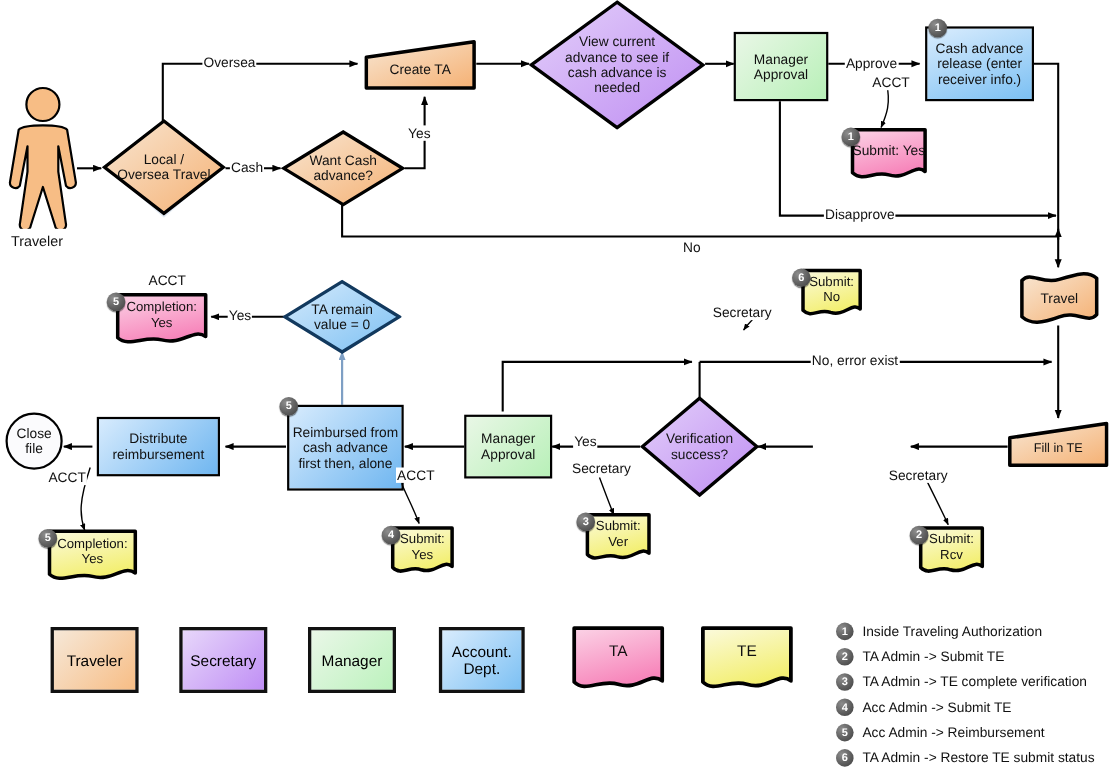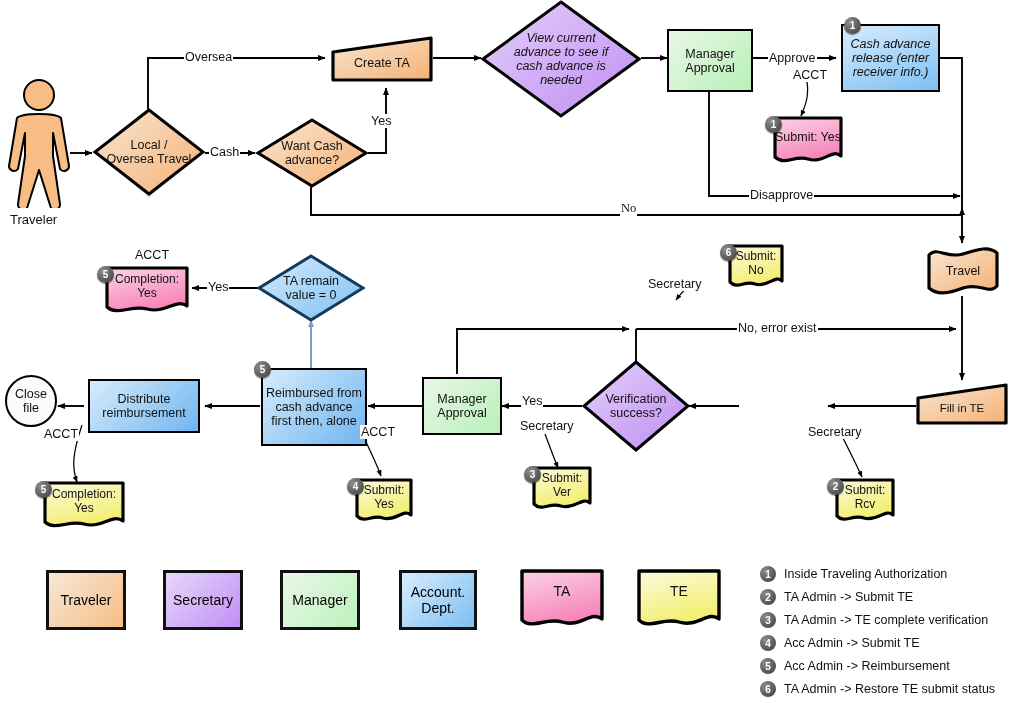--- a/index.html
+++ b/index.html
@@ -8,21 +8,21 @@
   #wires{position:absolute;left:0;top:0;width:1013px;height:703px;}
   .node{position:absolute;box-sizing:border-box;display:flex;align-items:center;
         justify-content:center;text-align:center;color:#111;line-height:1.12;}
   .edgelbl{position:absolute;background:#fff;color:#111;white-space:nowrap;padding:0 1px;}
 
   
   .rect{border:2.5px solid #000;}
   .rect.green  {background:linear-gradient(135deg,#e9f7e6 0%,#b8f0b8 100%);}
   .rect.blue   {background:linear-gradient(135deg,#d7ebfd 0%,#6fb6f0 100%);}
   .rect.purple {background:linear-gradient(135deg,#e7d7fa 0%,#c295f2 100%);}
-  .rect.blue2  {background:linear-gradient(160deg,#d9ecfd 0%,#7cc0f3 100%);font-style:italic;}
+  .rect.blue2  {background:linear-gradient(160deg,#d9ecfd 0%,#7cc0f3 100%);}
 
   
   .dia{position:absolute;}
   .dia .dshape{position:absolute;inset:0;}
   .dia .dtext{position:absolute;inset:0;display:flex;align-items:center;
               justify-content:center;text-align:center;line-height:1.14;color:#111;}
 
   
   .circ{border:2.5px solid #000;border-radius:50%;background:#fbfbfd;}
 
@@ -189,21 +189,21 @@
   <div class="dia" style="left:481px;top:0px;width:160px;height:118px;">
     <svg class="dshape" viewBox="0 0 160 118">
       <defs>
           <linearGradient id="gPu1" x1="0" y1="0" x2="1" y2="1">
         <stop offset="0" stop-color="#e3cffa"></stop>
             <stop offset="1" stop-color="#bf8ef2"></stop>
       </linearGradient>
         </defs>
       <polygon points="80,2 158,59 80,116 2,59" fill="url(#gPu1)" stroke="#000" stroke-width="3"></polygon>
     </svg>
-    <div class="dtext" style="font-size:12.5px;padding:0 26px;font-style:italic;">View current advance to see if cash advance is needed</div>
+    <div class="dtext" style="font-size:12.5px;padding:0 26px;">View current advance to see if cash advance is needed</div>
   </div>
 
   <div class="node rect green" style="left:667px;top:29px;width:86px;height:63px;font-size:12.5px;">
     <span>Manager Approval</span>
   </div>
 
   <div class="node rect blue2" style="left:841px;top:24px;width:99px;height:68px;font-size:12.5px;padding:0 4px;">
     <span>Cash advance release (enter receiver info.)</span>
   </div>
   <div class="badge" style="left:844px;top:17px;">1</div>
@@ -373,21 +373,21 @@
         </defs>
       <path d="M3,3 H83 V41 C72,33 62,49 43,44 C27,40 13,51 3,42 Z" fill="url(#gPk2)" stroke="#000" stroke-width="3.2" stroke-linejoin="round"></path>
     </svg>
     <div class="stext" style="font-size:12px;padding-bottom:8px;">Completion: Yes</div>
   </div>
   <div class="badge" style="left:97px;top:266px;">5</div>
 
   <div class="edgelbl" style="left:184px;top:50px;font-size:12.5px;">Oversea</div>
   <div class="edgelbl" style="left:209px;top:145px;font-size:12.5px;">Cash</div>
   <div class="edgelbl" style="left:370px;top:114px;font-size:12.5px;">Yes</div>
-  <div class="edgelbl" style="left:620px;top:201px;font-size:12.5px;font-family:Liberation Serif, serif;">No</div>
+  <div class="edgelbl" style="left:620px;top:218px;font-size:12.5px;">No</div>
   <div class="edgelbl" style="left:768px;top:51px;font-size:12.5px;">Approve</div>
   <div class="edgelbl" style="left:749px;top:188px;font-size:12.5px;text-align:center;">Disapprove</div>
   <div class="edgelbl" style="left:792px;top:68px;font-size:12.5px;">ACCT</div>
   <div class="edgelbl" style="left:737px;top:321px;font-size:12.5px;">No, error exist</div>
   <div class="edgelbl" style="left:647px;top:277px;font-size:12.5px;">Secretary</div>
   <div class="edgelbl" style="left:519px;top:419px;font-size:12.5px;">Secretary</div>
   <div class="edgelbl" style="left:807px;top:425px;font-size:12.5px;">Secretary</div>
   <div class="edgelbl" style="left:521px;top:394px;font-size:12.5px;">Yes</div>
   <div class="edgelbl" style="left:360px;top:425px;font-size:12.5px;">ACCT</div>
   <div class="edgelbl" style="left:43px;top:427px;font-size:12.5px;">ACCT</div>

